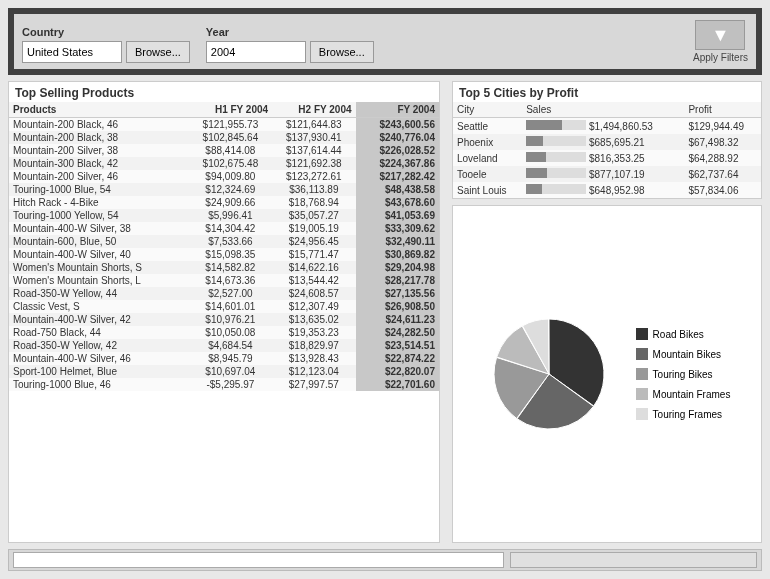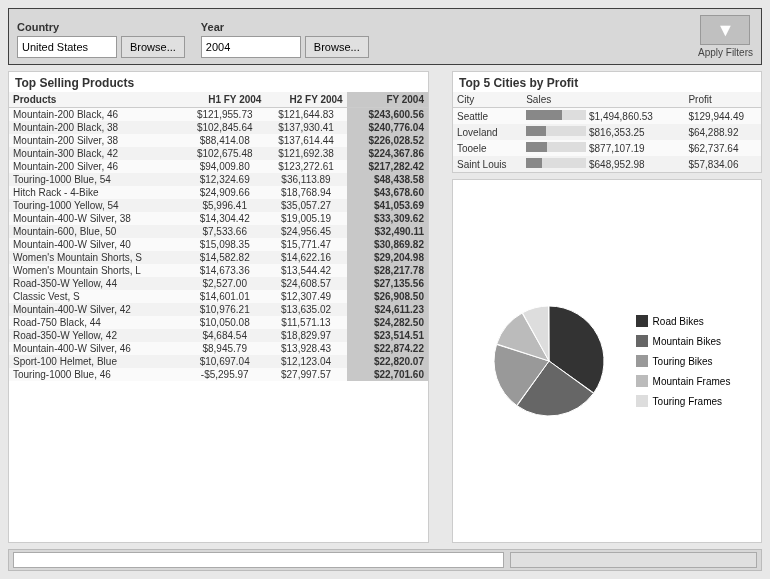--- a/index.html
+++ b/index.html
@@ -20,21 +20,21 @@
       padding: 8px;
       gap: 6px;
     }
     
     .filter-bar {
       display: flex;
       align-items: flex-end;
       gap: 16px;
       background: #d8d8d8;
       padding: 6px 8px;
-      border: 1px solid #404040;
+      border: 6px solid #404040;
     }
     .filter-group {
       display: flex;
       flex-direction: column;
       gap: 3px;
     }
     .filter-label {
       font-size: 11px;
       font-weight: bold;
       color: #333;
@@ -82,21 +82,21 @@
       font-size: 18px;
       color: white;
     }
     .apply-filters-label {
       font-size: 10px;
       color: #444;
     }
     
     .content-area {
       display: flex;
-      gap: 23px;
+      gap: 12px;
       flex: 1;
     }
     
     .left-panel {
       flex: 1;
       background: white;
       border: 1px solid #ccc;
       display: flex;
       flex-direction: column;
       overflow: hidden;
@@ -373,21 +373,21 @@
     </tr>
               <tr>
       <td>Mountain-400-W Silver, 42</td>
       <td class="right">$10,976.21</td>
       <td class="right">$13,635.02</td>
       <td class="fy2004-col">$24,611.23</td>
     </tr>
               <tr>
       <td>Road-750 Black, 44</td>
       <td class="right">$10,050.08</td>
-      <td class="right">$11,571.13</td>
+      <td class="right">$19,353.23</td>
       <td class="fy2004-col">$24,282.50</td>
     </tr>
               <tr>
       <td>Road-350-W Yellow, 42</td>
       <td class="right">$4,684.54</td>
       <td class="right">$18,829.97</td>
       <td class="fy2004-col">$23,514.51</td>
     </tr>
               <tr>
       <td>Mountain-400-W Silver, 46</td>
@@ -429,20 +429,30 @@
       <td>Seattle</td>
       <td>
         <span class="sales-bar-container">
           <span class="sales-bar" style="width:60%"></span>
         </span>
         $1,494,860.53
       </td>
       <td>$129,944.49</td>
     </tr>
               <tr>
+      <td>Phoenix</td>
+      <td>
+        <span class="sales-bar-container">
+          <span class="sales-bar" style="width:28%"></span>
+        </span>
+        $685,695.21
+      </td>
+      <td>$67,498.32</td>
+    </tr>
+              <tr>
       <td>Loveland</td>
       <td>
         <span class="sales-bar-container">
           <span class="sales-bar" style="width:33%"></span>
         </span>
         $816,353.25
       </td>
       <td>$64,288.92</td>
     </tr>
               <tr>

